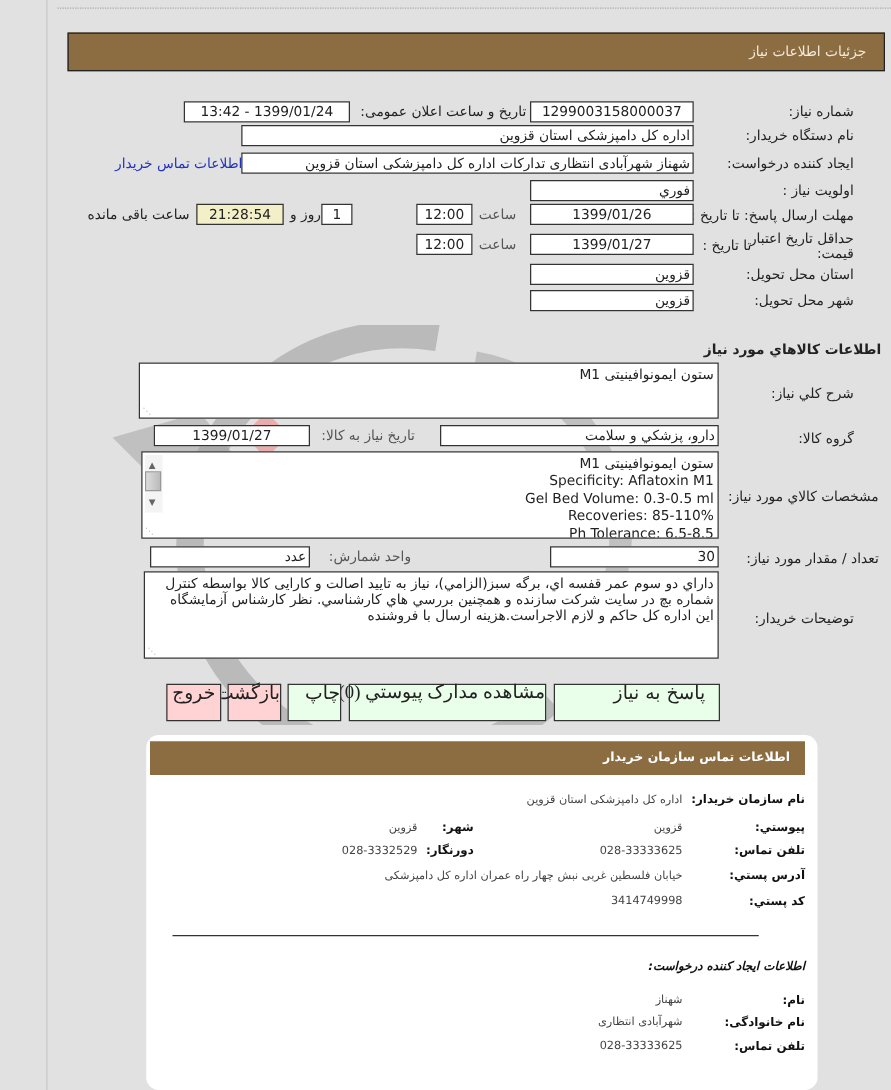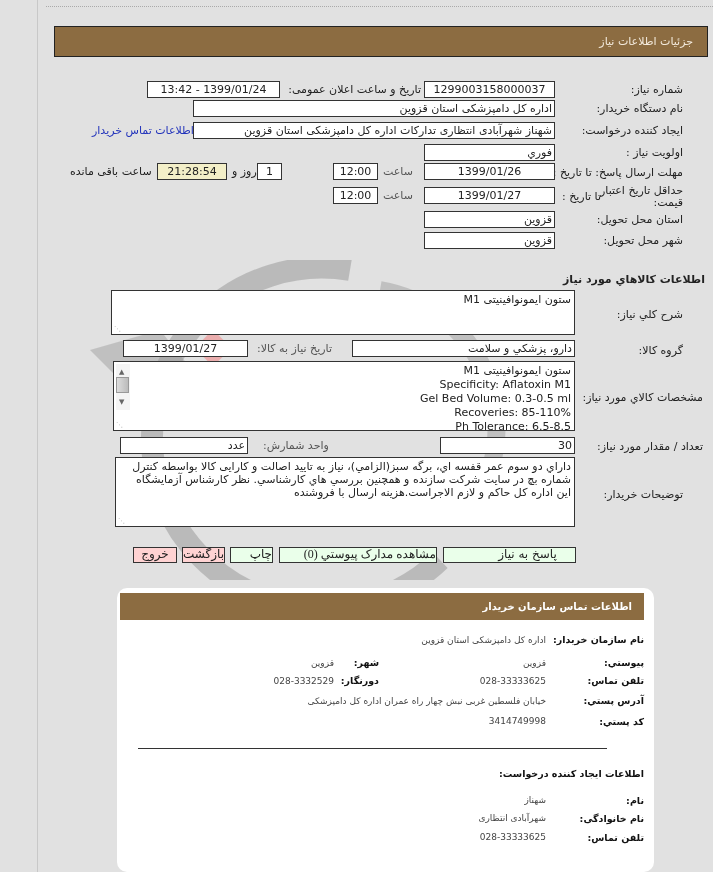--- a/index.html
+++ b/index.html
@@ -29,22 +29,22 @@
     font-size:11px; line-height:14px; padding:2px 3px; overflow:hidden; text-align:right;
   }
   .grip { position:absolute; left:2px; bottom:1px; font-size:7px; color:#aaa; line-height:7px; }
   .scroll {
     position:absolute; left:2px; top:2px; width:14px; height:46px; background:#f4f4f4;
   }
   .scroll .up, .scroll .dn { position:absolute; left:3px; font-size:7px; color:#666; }
   .scroll .up { top:1px; } .scroll .dn { bottom:1px; }
   .scroll .thumb { position:absolute; left:0; top:13px; width:13px; height:16px; background:linear-gradient(90deg,#ddd,#bbb); border:1px solid #999; box-sizing:border-box; }
   .btn {
-    position:absolute; height:16px; line-height:13px; box-sizing:border-box; border:1px solid #333;
-    text-align:center; font-size:12px; cursor:pointer; white-space:nowrap;
+    position:absolute; height:30px; line-height:13px; box-sizing:border-box; border:1px solid #333;
+    text-align:center; font-size:15px; cursor:pointer; white-space:nowrap;
   }
   .btn.green { background:#eaffea;padding-left:36px; }
   .btn.pink { background:#ffd3d3; }
   .card { position:absolute; left:117px; top:588px; width:537px; height:284px; background:#fff;border-radius:10px; }
   .card-hdr {
     position:absolute; left:3px; top:5px; width:524px; height:27px; background:#8c6c41;
     color:#fff; font-weight:bold; line-height:27px; padding-right:12px; box-sizing:border-box; font-size:10px;
   }
   .kl { position:absolute; font-weight:bold; font-size:9.5px; white-space:nowrap; color:#111; }
   .kv { position:absolute; font-size:9px; white-space:nowrap; color:#444; }
@@ -167,21 +167,21 @@
   <div class="kv" style="right:320px; top:88px;">028-3332529</div>
 
   <div class="kl" style="right:10px; top:107px;">آدرس پستي:</div>
   <div class="kv" style="right:108px; top:108px;">خیابان فلسطین غربی نبش چهار راه عمران اداره کل دامپزشکی</div>
 
   <div class="kl" style="right:10px; top:128px;">کد پستي:</div>
   <div class="kv" style="right:108px; top:128px;">3414749998</div>
 
   <div class="hr"></div>
 
-  <div class="kl" style="right:10px; top:180px;">اطلاعات ایجاد کننده درخواست:</div>
+  <div class="kl" style="right:10px; top:180px;font-style:italic;">اطلاعات ایجاد کننده درخواست:</div>
 
   <div class="kl" style="right:10px; top:207px;">نام:</div>
   <div class="kv" style="right:108px; top:207px;">شهناز</div>
   <div class="kl" style="right:10px; top:225px;">نام خانوادگی:</div>
   <div class="kv" style="right:108px; top:225px;">شهرآبادی انتظاری</div>
   <div class="kl" style="right:10px; top:244px;">تلفن تماس:</div>
   <div class="kv" style="right:108px; top:244px;">028-33333625</div>
 </div>
 
 </body></html>

